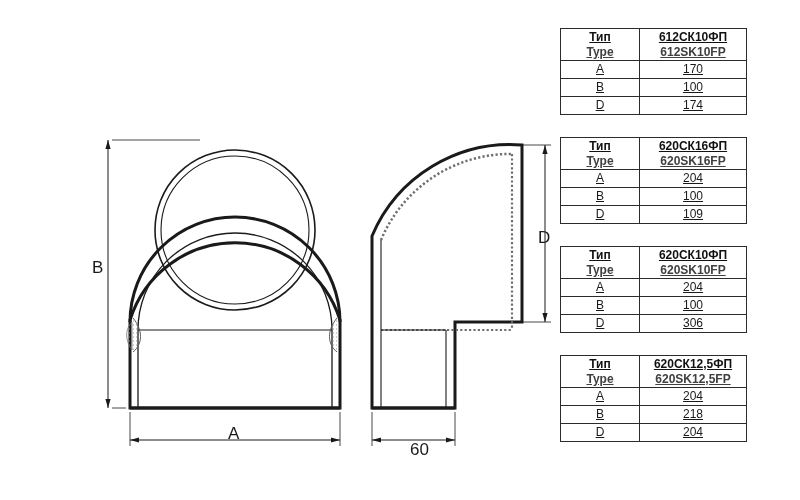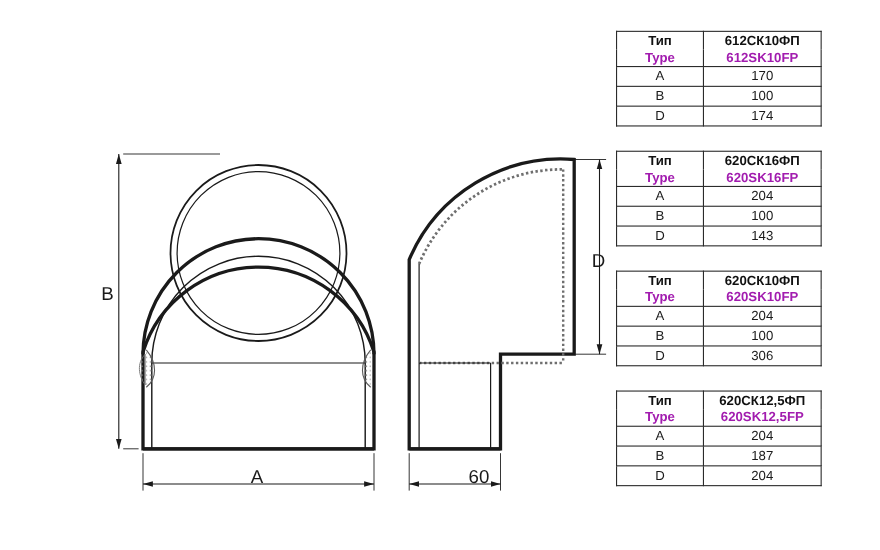--- a/index.html
+++ b/index.html
@@ -42,34 +42,35 @@
     table-layout: fixed;
   }
   .spec-table td {
     border: 1px solid #2b2b2b;
     height: 17px;
     text-align: center;
     vertical-align: middle;
     font-size: 12px;
     padding: 0;
     line-height: 15px;
+    text-decoration: underline;
   }
   .spec-table td.label {
     width: 78px;
   }
   .spec-table td.value {
     width: 106px;
   }
   .tp-ru {
     font-weight: bold;
     font-size: 12.5px;
     color: #111;
   }
   .tp-en {
-    color: #a21caf;
+    color: #404040;
     font-size: 12.5px;
     font-weight: bold;
     margin-left: 42px;
   }
   .row-type-ru td { border-bottom: none; height: 16px; }
   .row-type-en td { border-top: none; height: 15px; }
   .dim-letter {
     font-size: 12.5px;
   }
   .dim-value {
@@ -78,21 +79,21 @@
   
   .dimlabel {
     position: absolute;
     font-size: 17px;
     color: #1a1a1a;
     font-family: "Liberation Sans", sans-serif;
   }
   #label-B { left: 92px; top: 258px; }
   #label-A { left: 228px; top: 424px; }
   #label-D { left: 538px; top: 228px; }
-  #label-60 { left: 410px; top: 424px; margin-left: 16px; }
+  #label-60 { left: 410px; top: 440px; }
 </style>
 </head>
 <body>
 
 <div id="stage">
 
   <svg class="drawing" viewBox="0 0 800 500">
     <defs>
       <pattern id="dots" width="4" height="4" patternUnits="userSpaceOnUse">
         <circle cx="1" cy="1" r="0.8" fill="#8a8a8a"></circle>
@@ -218,21 +219,21 @@
       <tr>
         <td class="label dim-letter">A</td>
         <td class="value dim-value">204</td>
       </tr>
       <tr>
         <td class="label dim-letter">B</td>
         <td class="value dim-value">100</td>
       </tr>
       <tr>
         <td class="label dim-letter">D</td>
-        <td class="value dim-value">143</td>
+        <td class="value dim-value">109</td>
       </tr>
     </tbody>
       </table>
 
     <table class="spec-table">
       <tbody>
           <tr class="row-type-ru">
         <td class="label tp-ru">Тип</td>
         <td class="value tp-ru">620СК10ФП</td>
       </tr>
@@ -264,21 +265,21 @@
       <tr class="row-type-en">
         <td class="label tp-en">Type</td>
         <td class="value tp-en">620SK12,5FP</td>
       </tr>
       <tr>
         <td class="label dim-letter">A</td>
         <td class="value dim-value">204</td>
       </tr>
       <tr>
         <td class="label dim-letter">B</td>
-        <td class="value dim-value">187</td>
+        <td class="value dim-value">218</td>
       </tr>
       <tr>
         <td class="label dim-letter">D</td>
         <td class="value dim-value">204</td>
       </tr>
     </tbody>
       </table>
 
   </div>
 </div>

